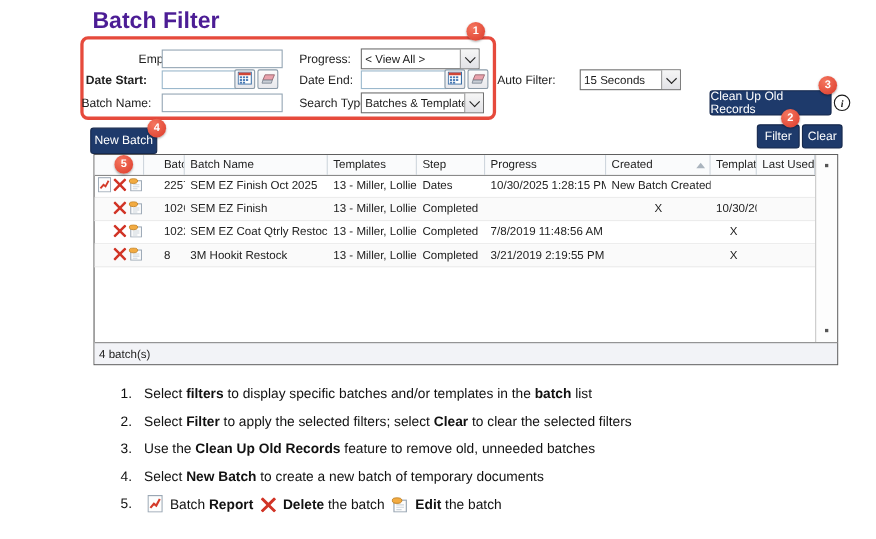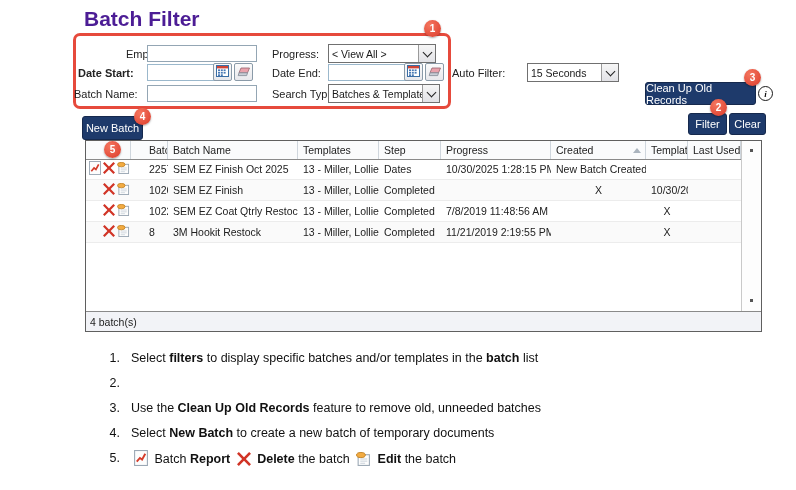--- a/index.html
+++ b/index.html
@@ -298,41 +298,42 @@
                   <line x1="4" y1="8.5" x2="10.5" y2="8.5" stroke="#cdd5dc"></line>
                   <line x1="4" y1="10.5" x2="8.5" y2="10.5" stroke="#cdd5dc"></line>
                   <ellipse cx="4.6" cy="2.8" rx="4.1" ry="2.4" fill="#f2ab42" stroke="#bd7c1c" stroke-width="0.8"></ellipse>
                 </svg></span>
             </span>
           </div>
           <div class="cell num">8</div>
           <div class="cell">3M Hookit Restock</div>
           <div class="cell">13 - Miller, Lollie</div>
           <div class="cell">Completed</div>
-          <div class="cell">11/21/2019 2:19:55 PM</div>
+          <div class="cell">3/21/2019 2:19:55 PM</div>
           <div class="cell"></div>
           <div class="cell ctr">X</div>
           <div class="cell"></div>
         </div>
       </div>
     <div id="vscroll">
       <span class="scrolldot" style="top:8px;"></span>
       <span class="scrolldot" style="bottom:10px;"></span>
     </div>
     <div id="grid-status">4 batch(s)</div>
   </div>
   <div class="abs badge" style="left:104px;top:141px;">5</div>
 
   <div id="instructions" class="abs">
       <div class="ins-item">
         <span class="ins-num">1.</span>
         <span>Select <b>filters</b> to display specific batches and/or templates in the <b>batch</b> list</span>
       </div>
       <div class="ins-item">
         <span class="ins-num">2.</span>
+        <span>Select <b>Filter</b> to apply the selected filters; select <b>Clear</b> to clear the selected filters</span>
       </div>
       <div class="ins-item">
         <span class="ins-num">3.</span>
         <span>Use the <b>Clean Up Old Records</b> feature to remove old, unneeded batches</span>
       </div>
       <div class="ins-item">
         <span class="ins-num">4.</span>
         <span>Select <b>New Batch</b> to create a new batch of temporary documents</span>
       </div>
       <div class="ins-item">

